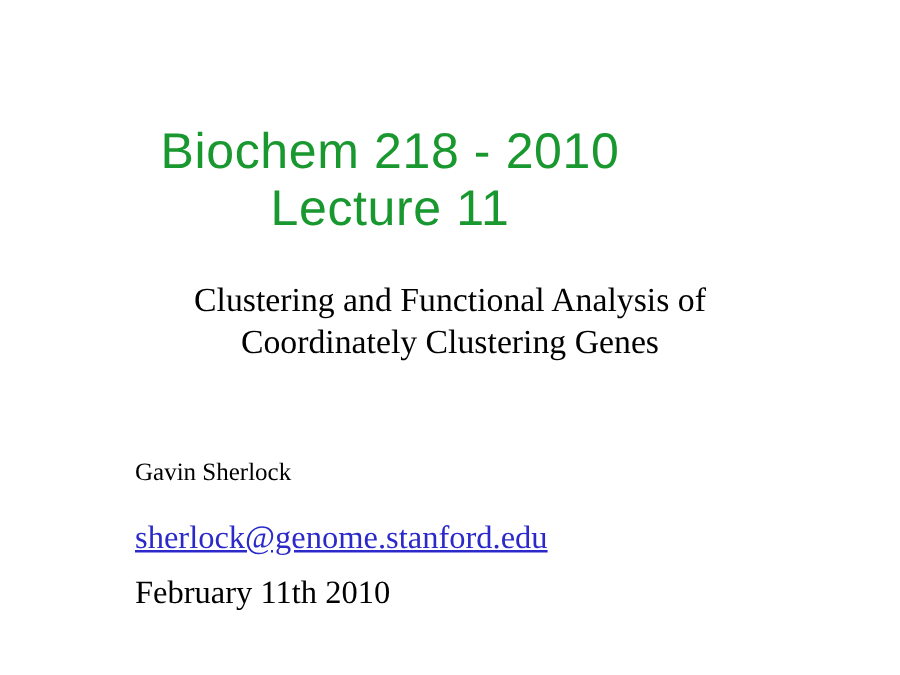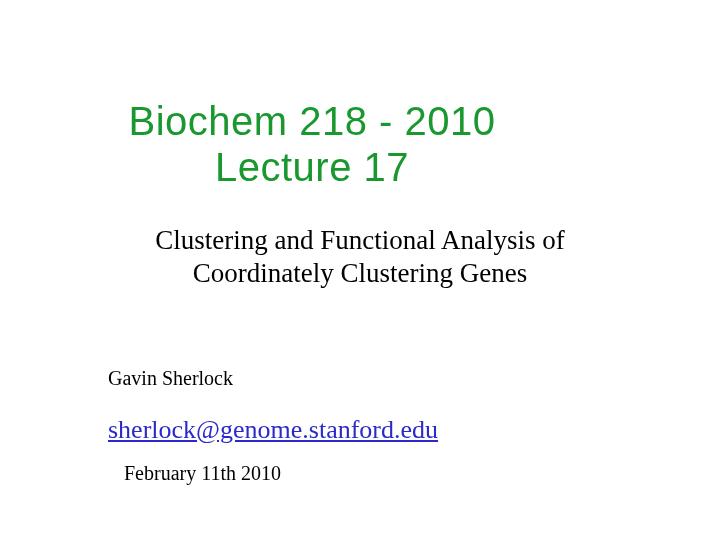--- a/index.html
+++ b/index.html
@@ -65,38 +65,37 @@
     font-family: "Liberation Serif", serif;
     font-size: 26px;
     line-height: 40px;
     color: #2b29c9;
     text-decoration: underline;
     display: inline-block;
     cursor: pointer;
   }
   .author-date {
     font-family: "Liberation Serif", serif;
-    font-size: 20px;
+    font-size: 26px;
     line-height: 40px;
     color: #000000;
-    margin-left: 16px;
   }
   .email-row {
     line-height: 40px;
     margin-top: 12px;
   }
 </style>
 </head>
 <body>
 
 <div class="slide">
 
   <div class="title-block">
     <div class="title-line">Biochem 218  -  2010</div>
-    <div class="title-line">Lecture 17</div>
+    <div class="title-line">Lecture 11</div>
   </div>
 
   <div class="subtitle-block">
     <div class="subtitle-line">Clustering and Functional Analysis of</div>
     <div class="subtitle-line">Coordinately Clustering Genes</div>
   </div>
 
   <div class="author-block">
     <div class="author-name">Gavin Sherlock</div>
     <div class="email-row">

